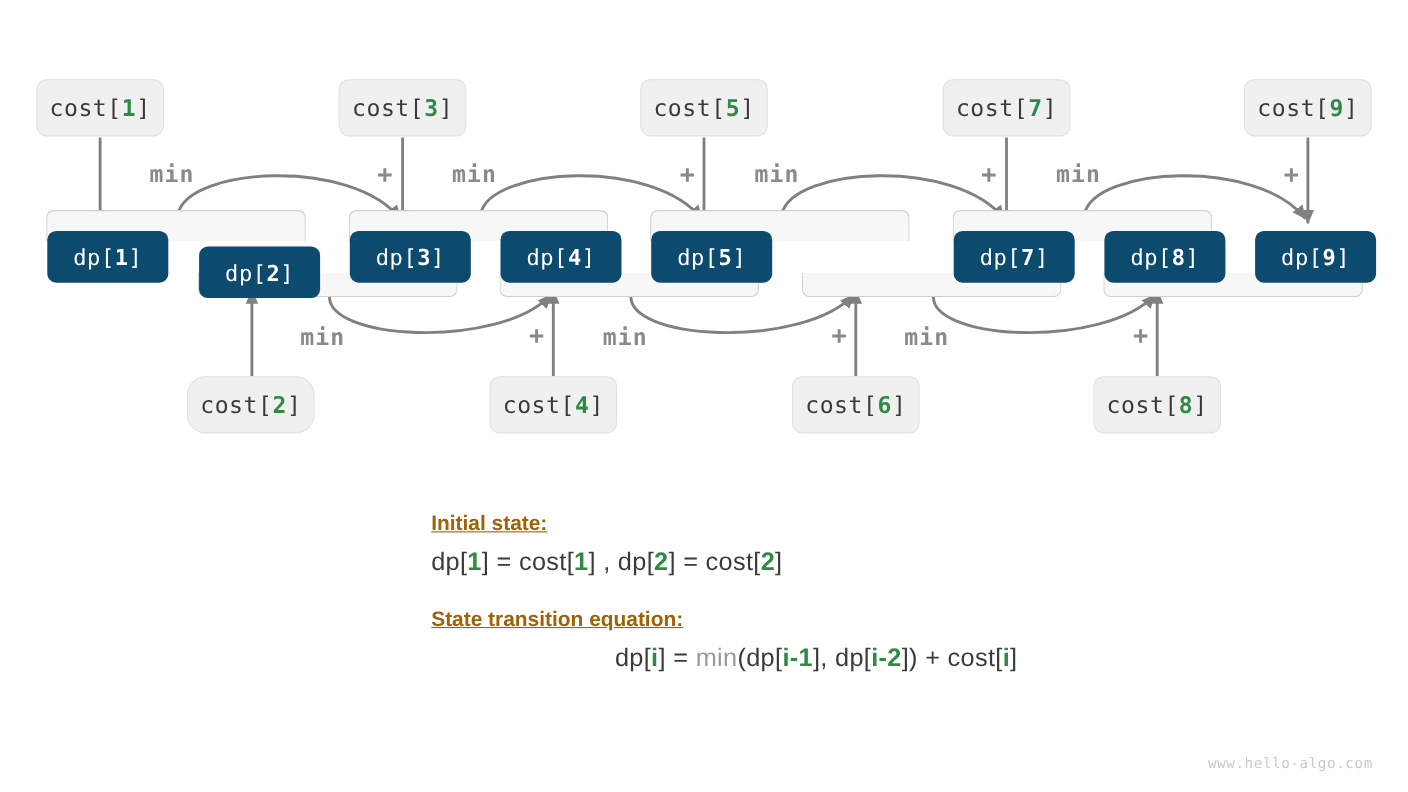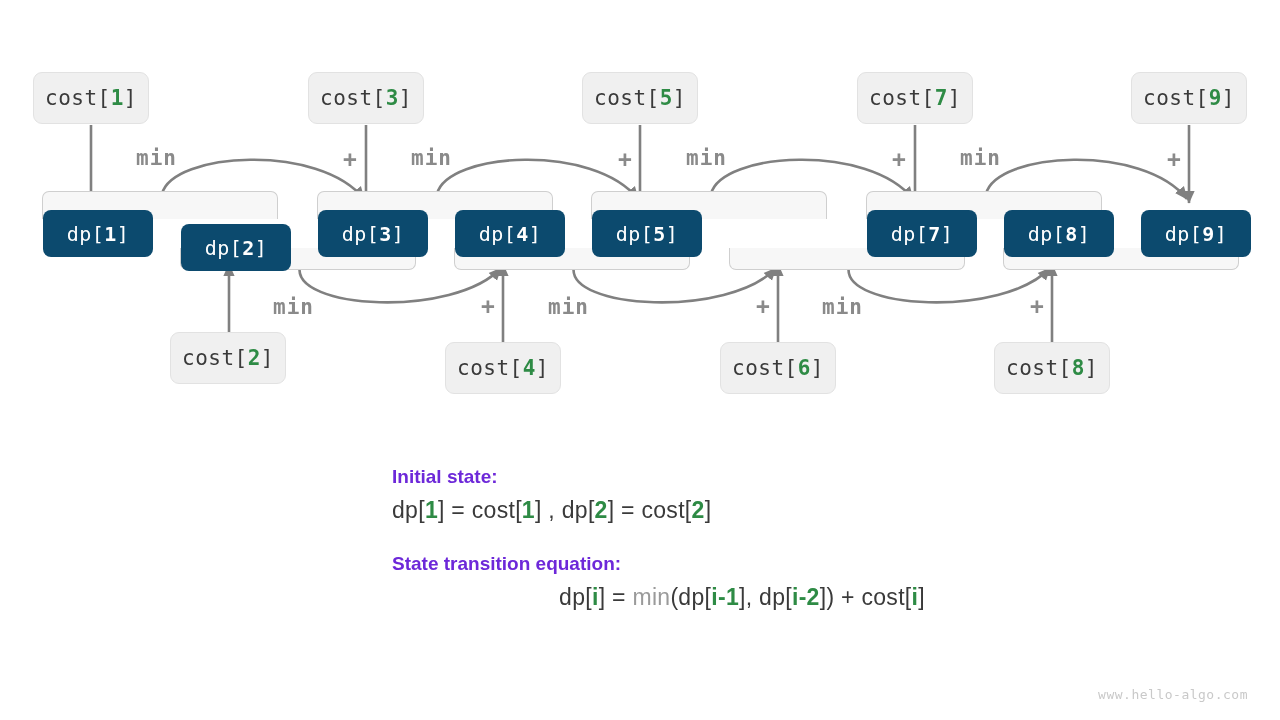--- a/index.html
+++ b/index.html
@@ -100,23 +100,24 @@
   #captions {
     position: absolute;
     left: 392px;
     top: 466px;
     width: 700px;
   }
   .cap-head {
     font-family: "Liberation Sans", sans-serif;
     font-size: 19px;
     font-weight: bold;
-    color: #6d28d9;
+    color: #a16207;
     margin: 0 0 9px 0;
     white-space: pre;
+    text-decoration: underline;
   }
   .cap-eq {
     font-family: Liberation Sans, sans-serif;
     font-size: 23px;
     color: #3a3a3a;
     margin: 0 0 29px 0;
     white-space: pre;
     letter-spacing: 0.3px;
   }
   .cap-eq:last-child { margin-bottom: 0; text-align: center; }
@@ -218,21 +219,21 @@
   <div class="node dp-box" style="left:867px;  top:210px;">
     <span>dp[<span class="idx">7</span>]</span>
   </div>
   <div class="node dp-box" style="left:1004px; top:210px;">
     <span>dp[<span class="idx">8</span>]</span>
   </div>
   <div class="node dp-box" style="left:1141px; top:210px;">
     <span>dp[<span class="idx">9</span>]</span>
   </div>
 
-  <div class="node cost-box" style="left:170px; top:332px;">
+  <div class="node cost-box" style="left:170px; top:342px;border-radius:17px;">
     <span>cost[<span class="idx">2</span>]</span>
   </div>
   <div class="node cost-box" style="left:445px; top:342px;">
     <span>cost[<span class="idx">4</span>]</span>
   </div>
   <div class="node cost-box" style="left:720px; top:342px;">
     <span>cost[<span class="idx">6</span>]</span>
   </div>
   <div class="node cost-box" style="left:994px; top:342px;">
     <span>cost[<span class="idx">8</span>]</span>

